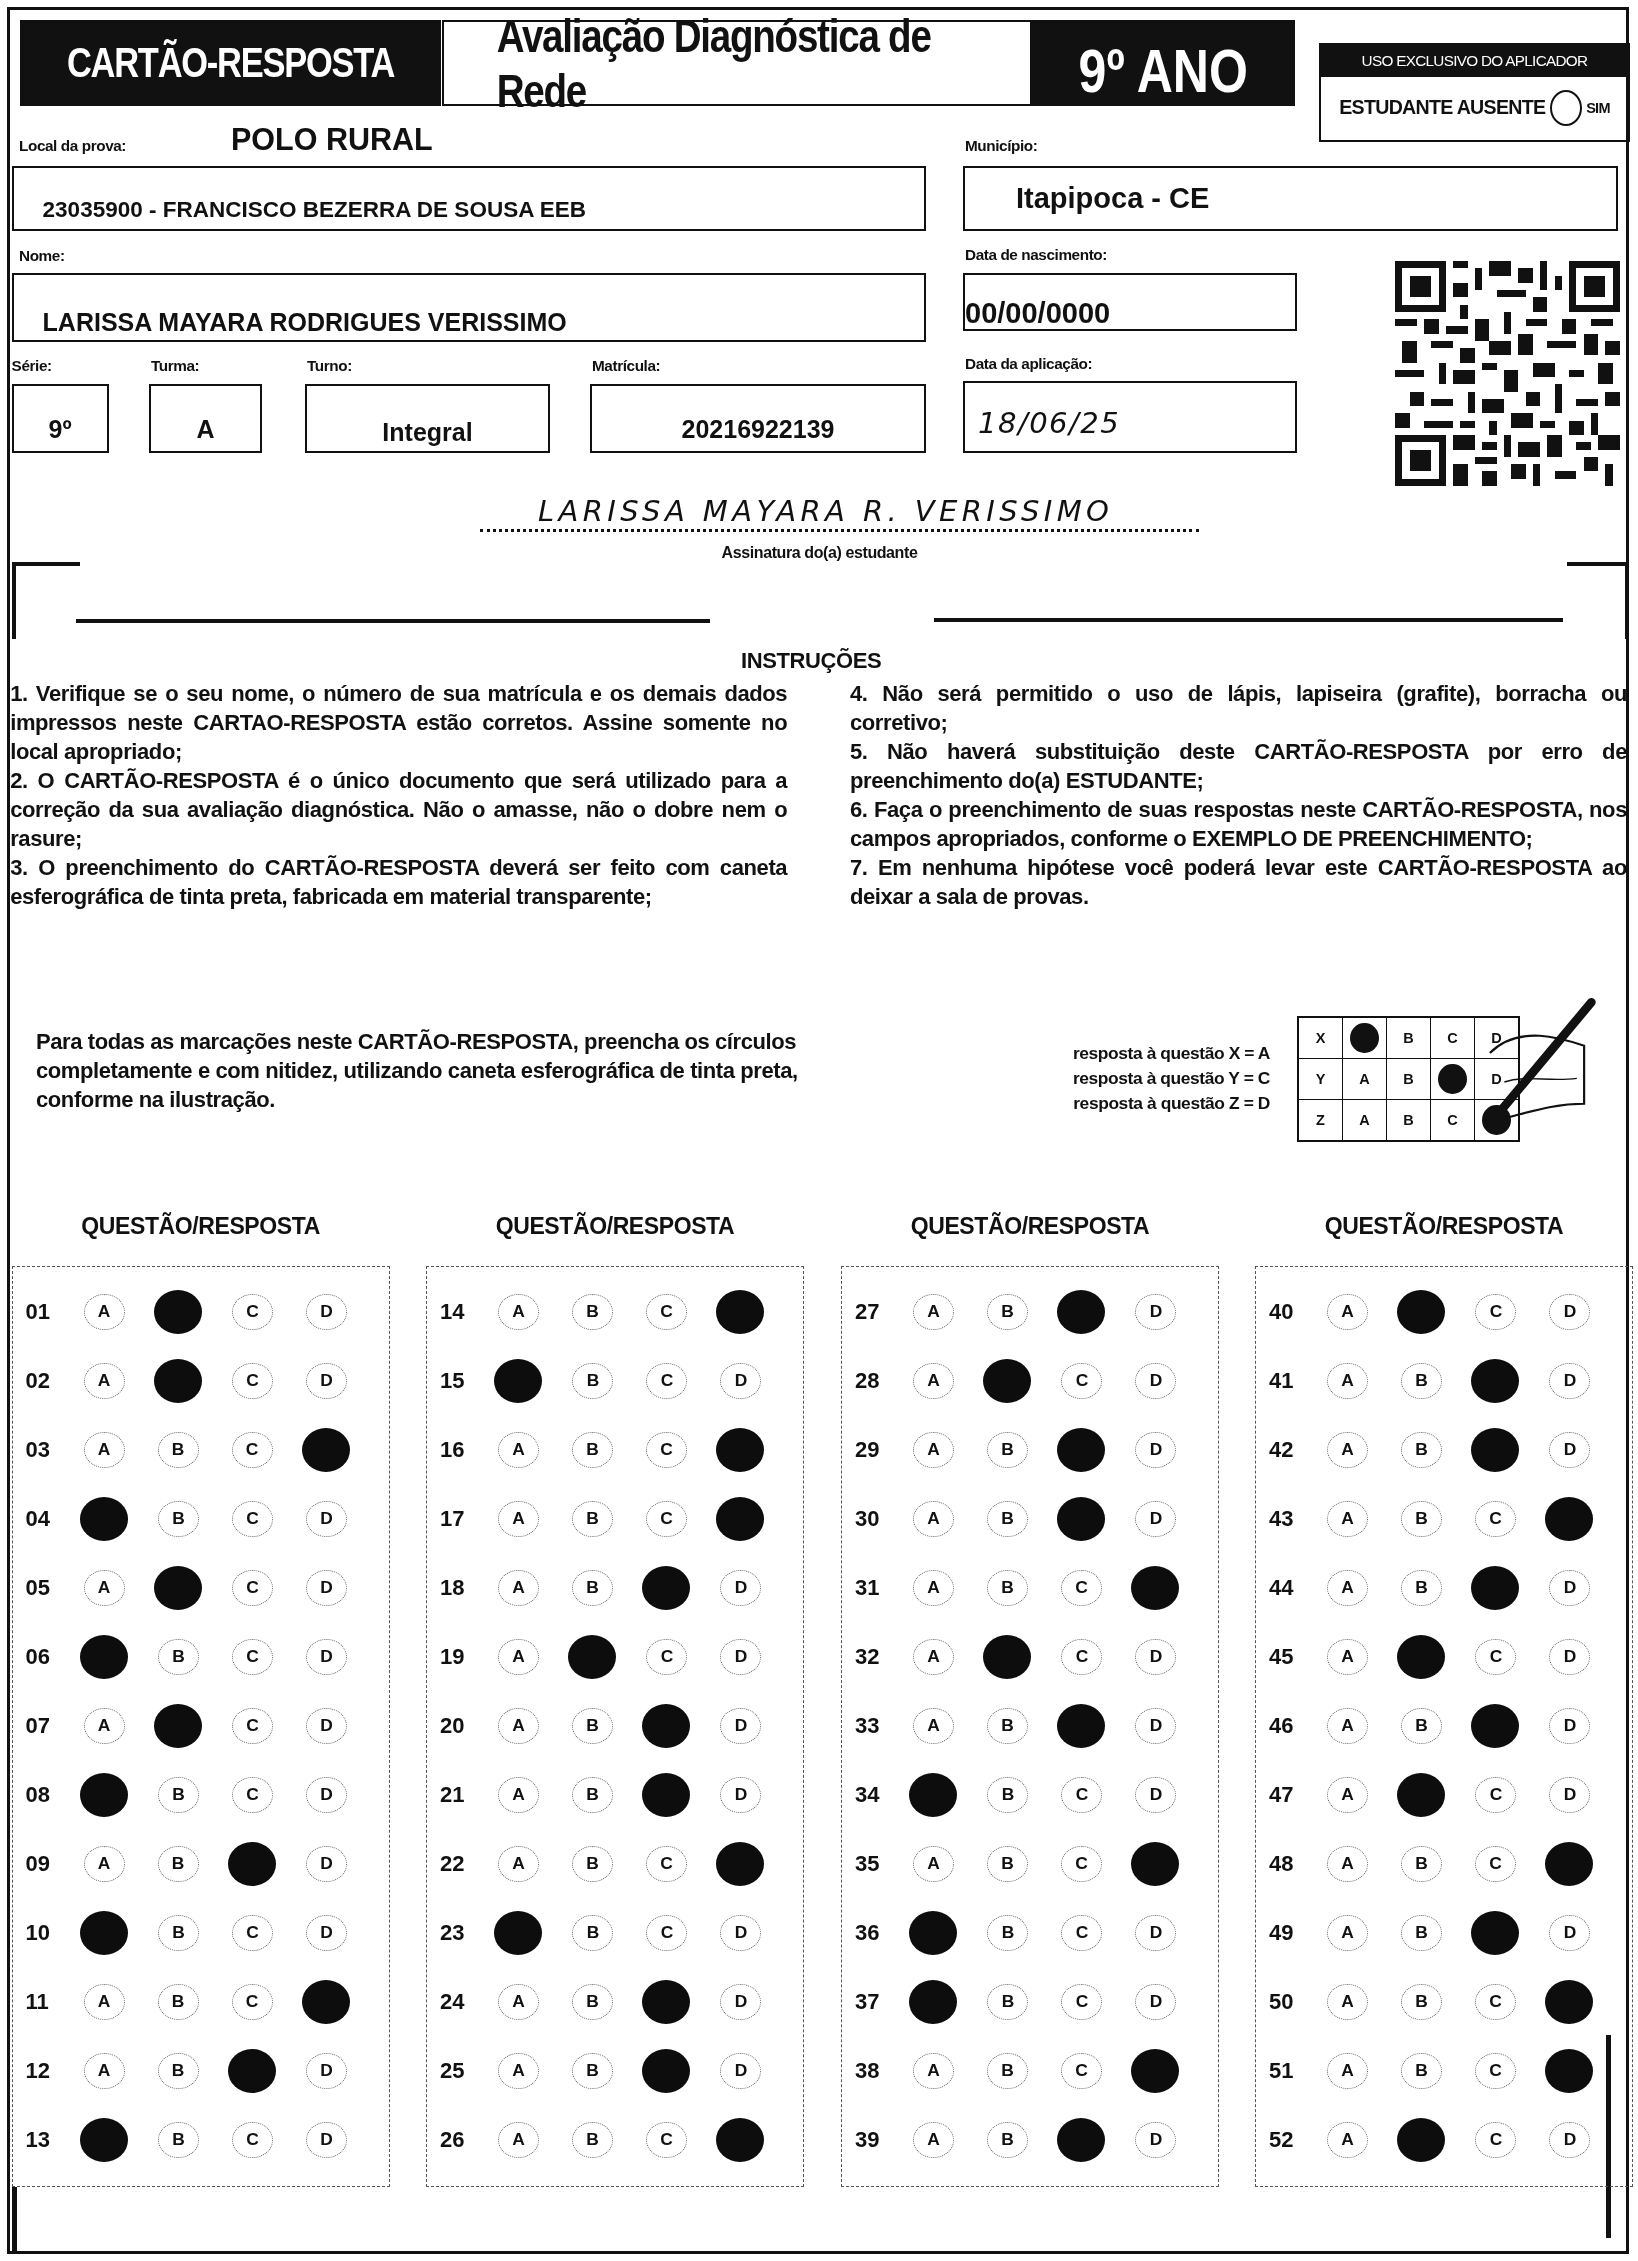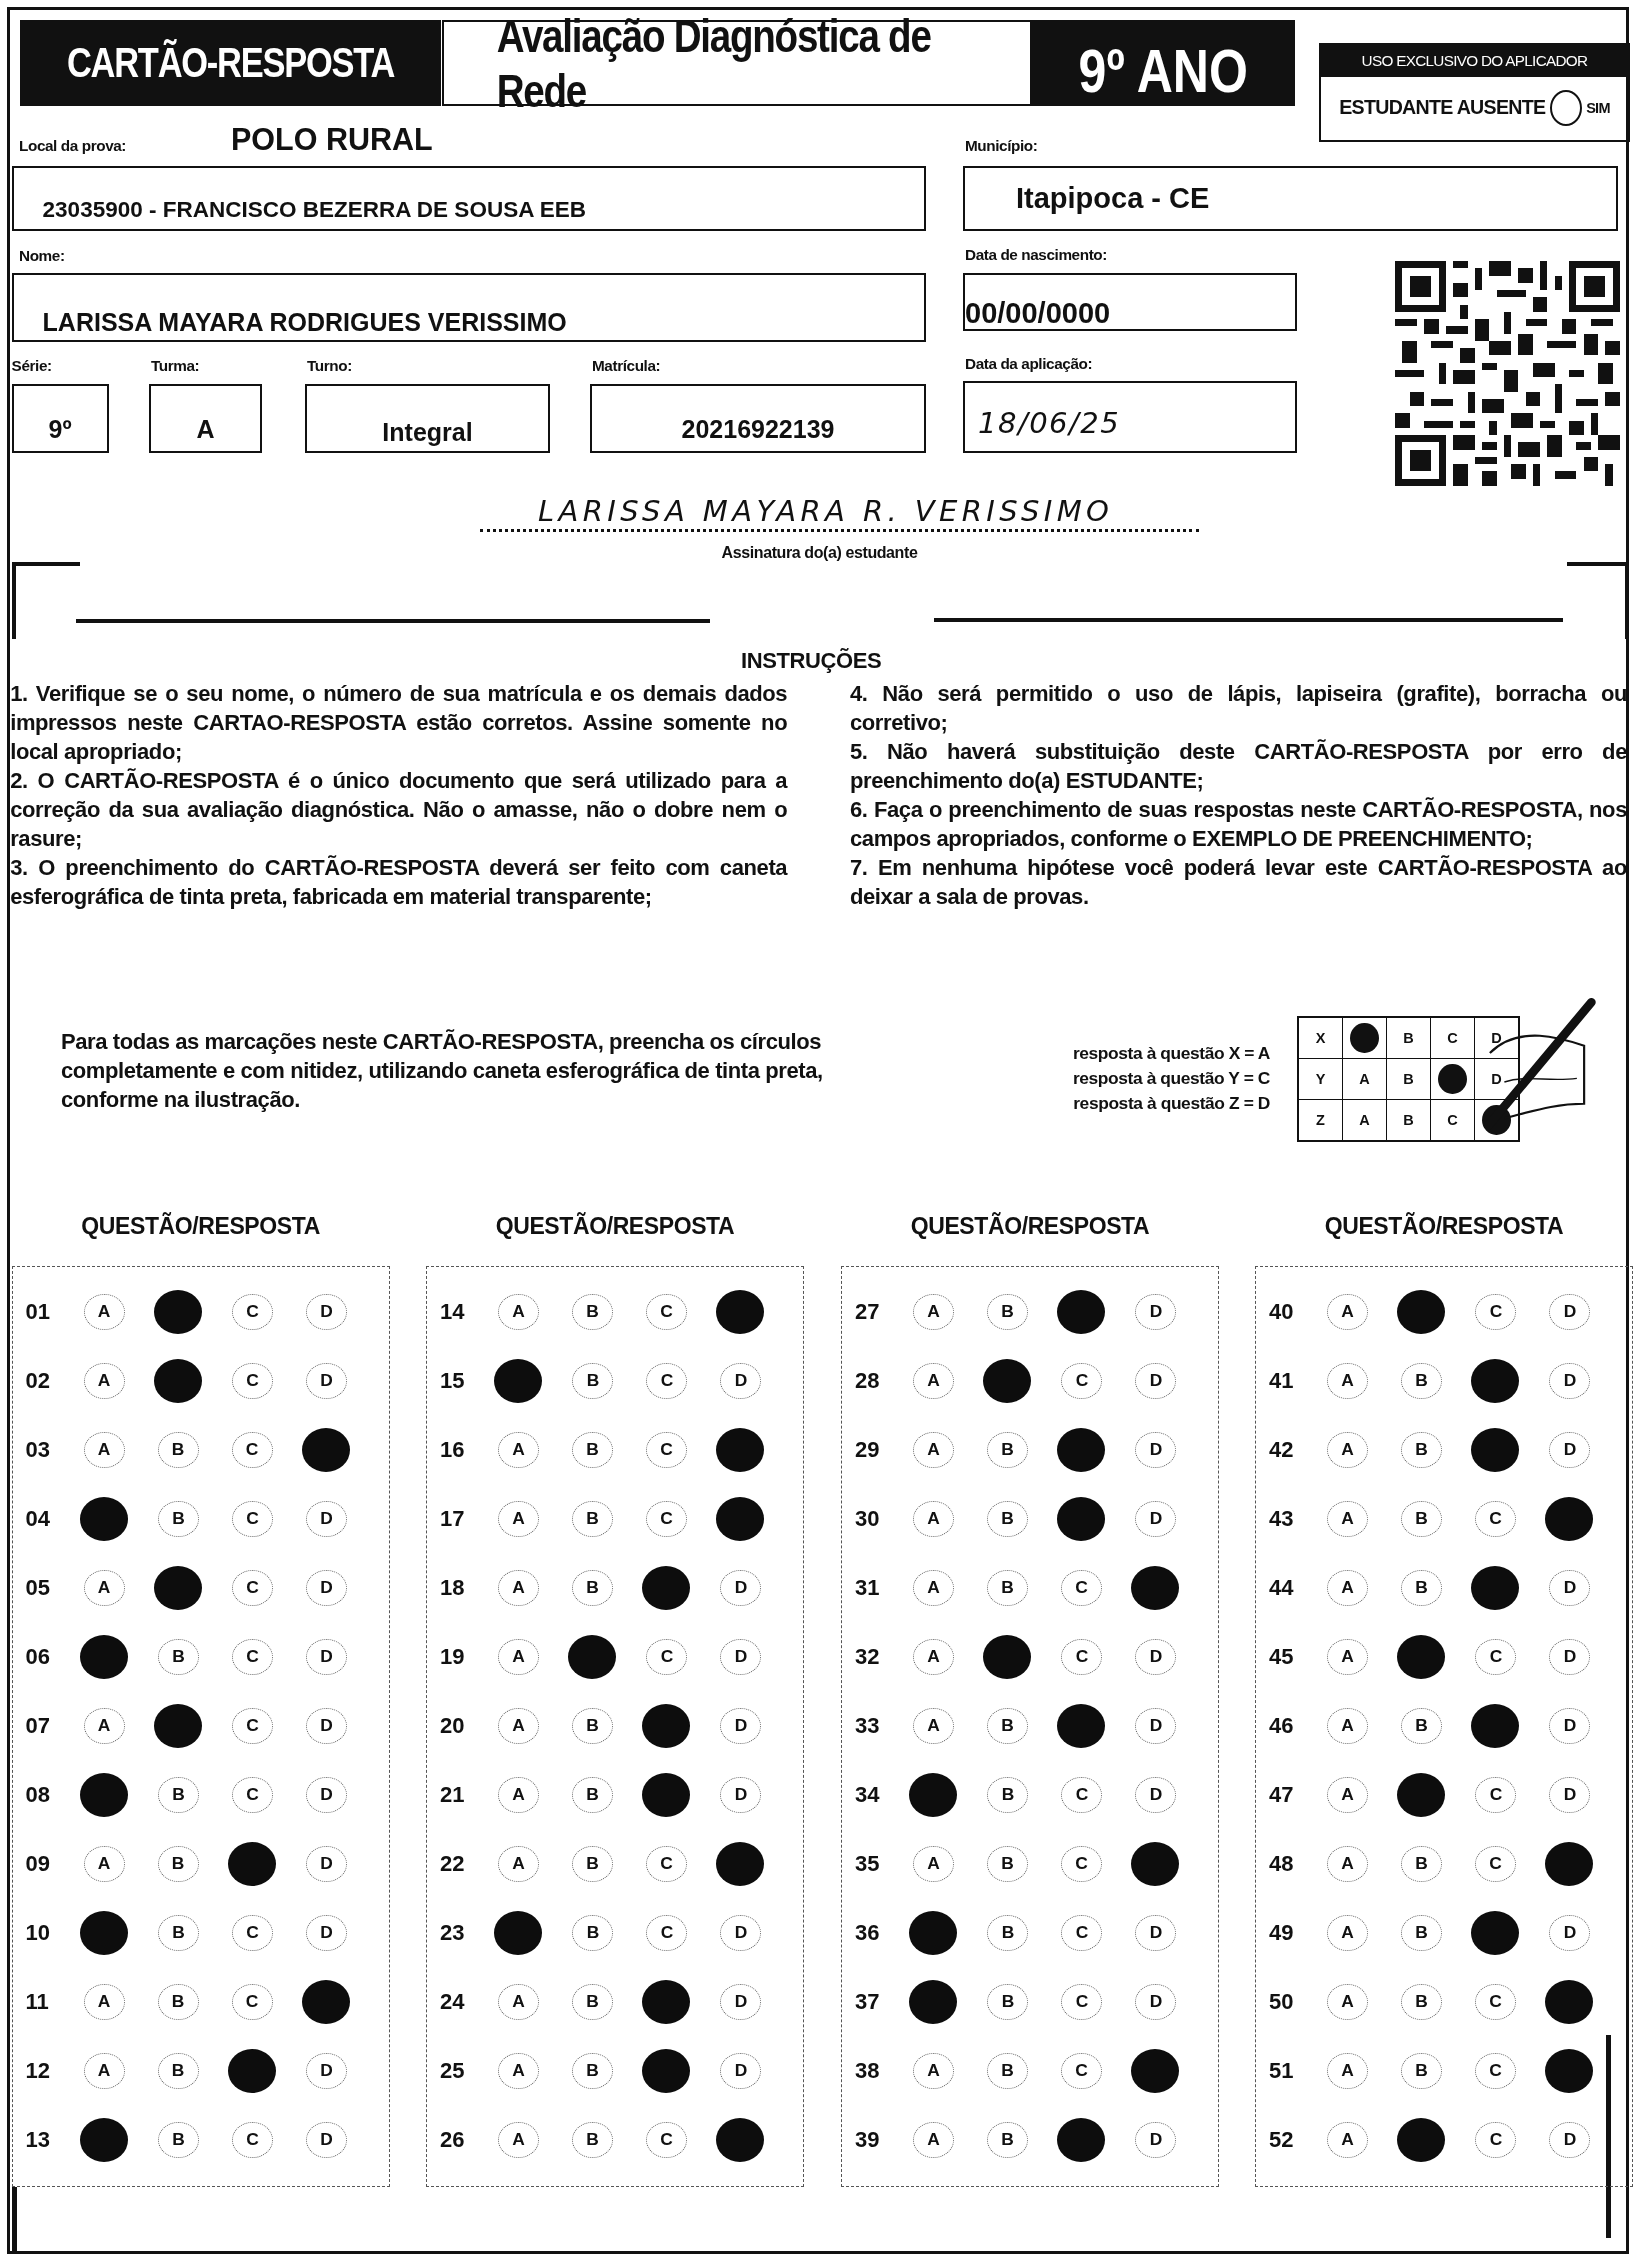--- a/index.html
+++ b/index.html
@@ -35,21 +35,21 @@
   .sig-line { left:480px; top:529px; width:719px; border-bottom:3.6px dotted #111; height:0; }
   .sig-text { left:538px; top:494px; font-family:"DejaVu Sans", sans-serif; font-style:italic; font-size:29px; letter-spacing:4.4px; }
   .sig-label { left:0; top:544px; width:1639px; text-align:center; font-size:16px; font-weight:bold; letter-spacing:-0.4px; }
   
   .corner { position:absolute; border-color:#111; border-style:solid; }
   
   .inst-rule { height:3.6px; background:#111; }
   .inst-title { font-weight:bold; font-size:22px; letter-spacing:-0.4px; }
   .inst-col { font-size:22px; line-height:29px; text-align:justify; font-weight:bold; letter-spacing:-0.4px; }
   .inst-col p { margin:0; }
-  .fill-note { font-size:22px; line-height:29px; font-weight:bold; letter-spacing:-0.4px;margin-left:25px; }
+  .fill-note { font-size:22px; line-height:29px; font-weight:bold; letter-spacing:-0.4px; }
   .example-lbl { font-size:17.4px; line-height:25px; font-weight:bold; letter-spacing:-0.4px; text-align:right; }
   .ex-grid { border:2.9px solid #111; border-collapse:collapse; }
   .ex-grid td { border:1.5px solid #111; width:41px; height:38px; text-align:center; font-size:14.5px; font-weight:bold; }
   .ex-dot { display:inline-block; width:29px; height:30.5px; border-radius:50%; background:#111; vertical-align:middle; }
   
   .q-head { font-weight:bold; font-size:23px; text-align:center; letter-spacing:-0.4px; }
   .q-block { border:1.5px dashed #555; box-sizing:border-box; }
   .q-row { display:flex; align-items:center; height:69px; }
   .q-num { width:58px; padding-left:13px; font-weight:bold; font-size:22px; }
   .bubble { width:41px; height:36px; border-radius:50%; border:1.5px dotted #666; box-sizing:border-box;

